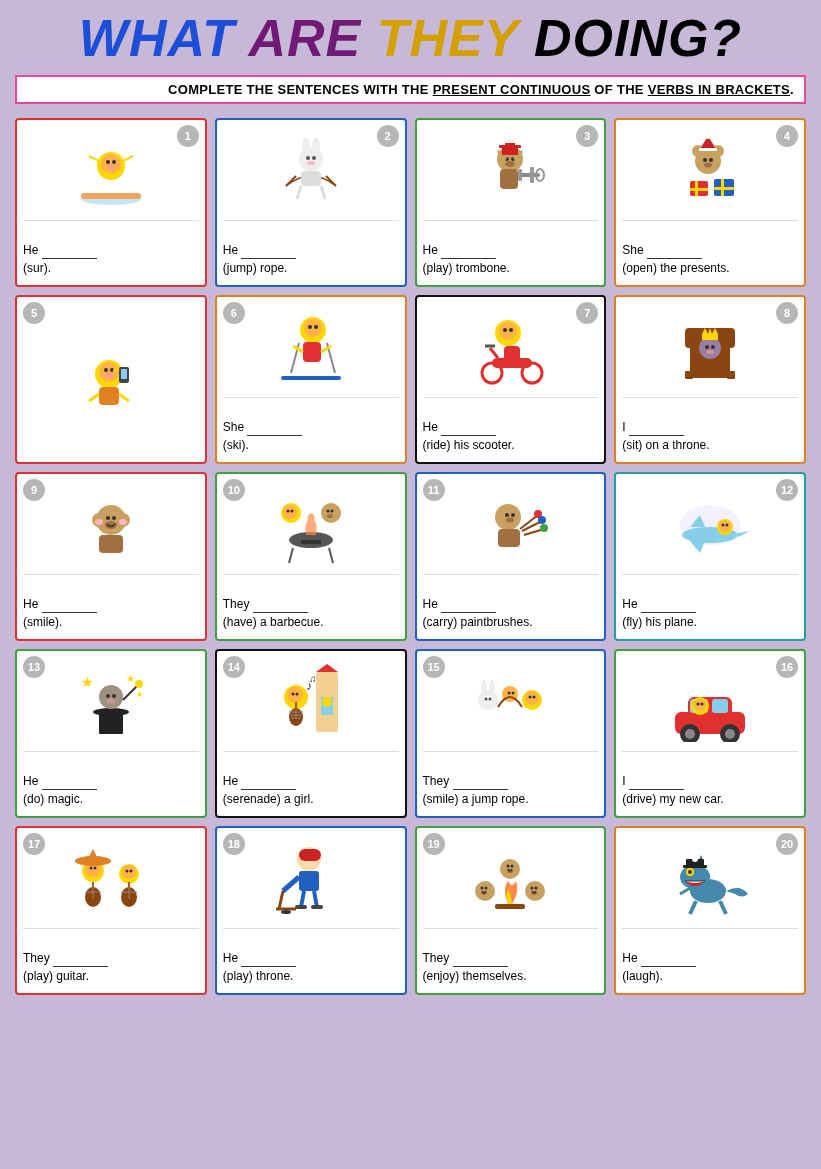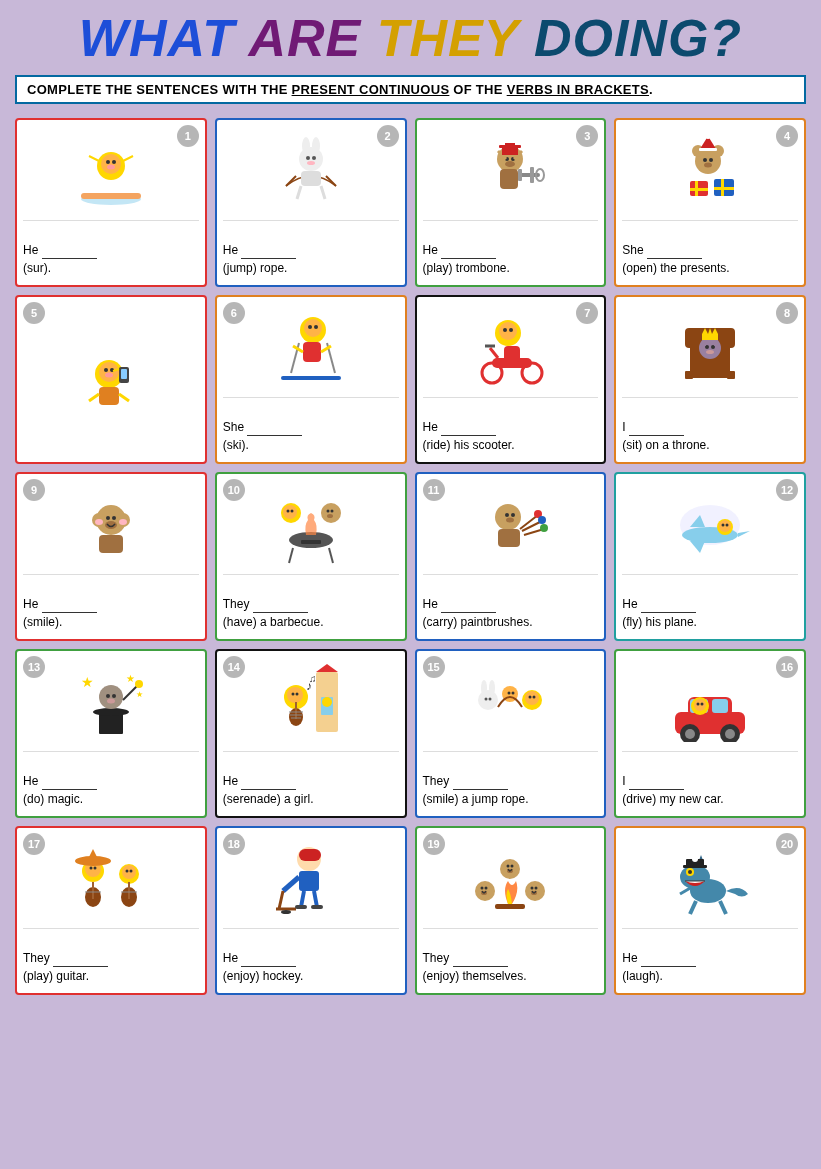--- a/index.html
+++ b/index.html
@@ -17,27 +17,27 @@
       font-size: 52px;
       font-weight: 900;
       font-style: italic;
       line-height: 1.1;
       margin-bottom: 8px;
       letter-spacing: 1px;
     }
     .title-what { color: #1d4ed8; margin-top: 28px; }
     .title-are  { color: #701a75; }
     .title-they { color: #d4a000; }
-    .title-doing { color: #0c4a6e; }
+    .title-doing { color: #000000; }
 
     
     .instruction-box {
-      border: 2px solid #0369a1;
+      border: 2px solid #ec4899;
       background: white;
-      text-align: left;
+      text-align: right;
       padding: 5px 10px;
       margin-bottom: 14px;
       font-size: 13px;
       font-weight: bold;
       letter-spacing: 0.3px;
     }
     .instruction-box u { font-weight: 900; }
 
     
     .grid {
@@ -523,21 +523,21 @@
     <line x1="5" y1="70" x2="25" y2="70" stroke="#8b4513" stroke-width="3"></line>
 
     <ellipse cx="15" cy="73" rx="5" ry="2" fill="#333"></ellipse>
 
     <line x1="33" y1="52" x2="30" y2="68" stroke="#2060c0" stroke-width="4"></line>
     <line x1="43" y1="52" x2="46" y2="68" stroke="#2060c0" stroke-width="4"></line>
     <rect x="24" y="66" width="12" height="4" rx="2" fill="#444"></rect>
     <rect x="40" y="66" width="12" height="4" rx="2" fill="#444"></rect>
   </svg>
       </div>
-      <div class="card-text">He <span class="blank"></span><br><span>(enjoy) hockey.</span></div>
+      <div class="card-text">He <span class="blank"></span><br><span>(play) throne.</span></div>
     </div>
     <div class="card card-border-green">
       <div class="card-num card-num-left">19</div>
       <div class="card-img">
         <svg viewBox="0 0 80 80" width="80" height="80">
 
     <path d="M38,65 Q32,50 38,42 Q42,50 46,42 Q50,52 42,65Z" fill="#ff8844"></path>
     <path d="M38,65 Q35,55 38,50 Q41,55 42,65Z" fill="#ffd700"></path>
 
     <rect x="25" y="65" width="30" height="5" rx="2" fill="#8b4513"></rect>

